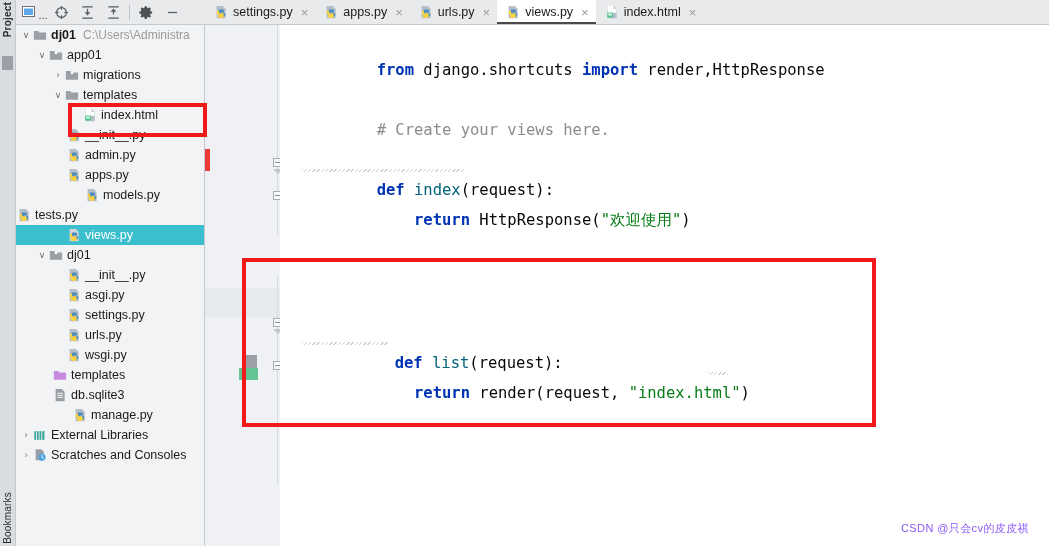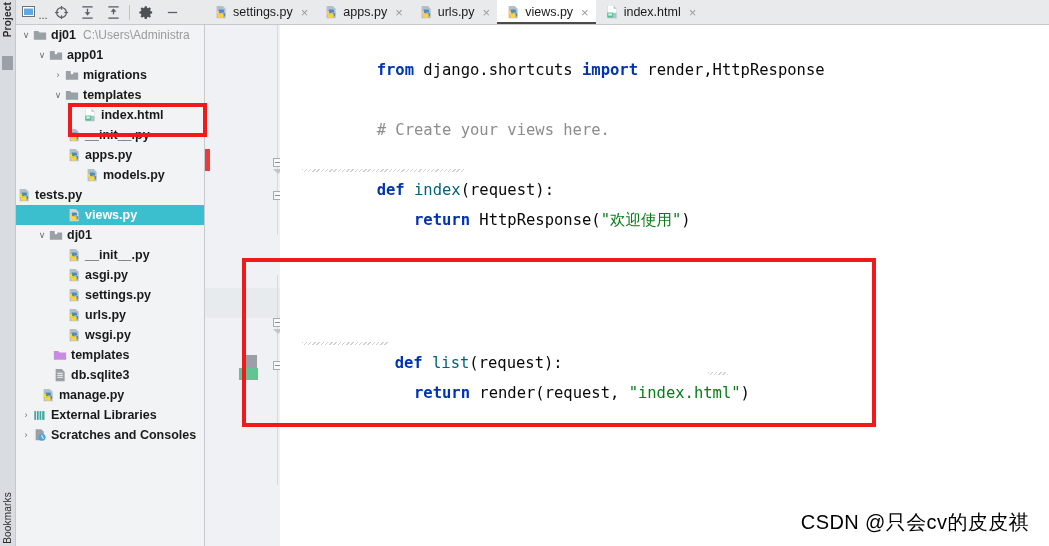--- a/index.html
+++ b/index.html
@@ -78,21 +78,21 @@
   .row {
     display: flex; align-items: center; height: 20px;
     white-space: nowrap; cursor: default; padding-right: 4px;
   }
   .row.sel { background: #3BBFCE; color: #FFFFFF; }
   .arrow {
     width: 12px; flex: 0 0 12px; display: flex; align-items: center;
     justify-content: center; color: #6E6E6E; font-size: 9px;
   }
   .ticon { width: 16px; flex: 0 0 16px; display: flex; align-items: center; justify-content: center; }
-  .tlabel { margin-left: 3px; font-weight: bold; }
+  .tlabel { margin-left: 3px; }
   .tlabel.bold { font-weight: bold; }
   .tpath { margin-left: 7px; color: #9A9A9A; font-size: 12px; }
 
   
   .editor {
     position: absolute; left: 205px; top: 25px; width: 844px; height: 521px;
     background: #FFFFFF;
   }
   .gutter {
     position: absolute; left: 0; top: 0; width: 75px; height: 521px;
@@ -147,21 +147,21 @@
   .graymark { position: absolute; background: #9AA0A6; }
 
   
   .redbox {
     position: absolute; border: 4px solid #F01A1A; pointer-events: none;
   }
 
   
   .watermark {
     position: absolute; right: 20px; bottom: 10px;
-    font-size: 20px; color: #000000; letter-spacing: .4px;
+    font-size: 11px; color: #8b5cf6; letter-spacing: .4px;
     white-space: nowrap;
   }
 
   
   .squig {
     position: absolute; height: 3px;
     background-image: repeating-linear-gradient(135deg, #C8C8C8 0 1px, transparent 1px 3px);
     opacity: .85;
   }
   .scrollbar-top {
@@ -342,20 +342,30 @@
       <span class="ticon">
         <svg width="14" height="14" viewBox="0 0 16 16">
           <path fill="#B4BEC8" d="M3 1h7l3.3 3.3V15H3z"></path>
           <path fill="#4B8BBE" d="M6.6 5.2h3.1c1 0 1.8.8 1.8 1.8v1.6H8.2v.7h4.6v2.2c0 1-.8 1.8-1.8 1.8h-.8V11.6c0-.7-.6-1.3-1.3-1.3H6.6c-.9 0-1.6-.7-1.6-1.6V7c0-1 .7-1.8 1.6-1.8z"></path>
           <path fill="#FFD43B" d="M9.4 14.6H6.3c-1 0-1.8-.8-1.8-1.8v-1.6h3.3v-.7H3.2V8.3c0-1 .8-1.8 1.8-1.8h.8v1.7c0 .7.6 1.3 1.3 1.3h2.3c.9 0 1.6.7 1.6 1.6v1.7c0 1-.7 1.8-1.6 1.8z"></path>
         </svg>
       </span>
       <span class="tlabel">__init__.py</span>
     </div>
 
+    <div class="row" style="padding-left:50px">
+      <span class="ticon">
+        <svg width="14" height="14" viewBox="0 0 16 16">
+          <path fill="#B4BEC8" d="M3 1h7l3.3 3.3V15H3z"></path>
+          <path fill="#4B8BBE" d="M6.6 5.2h3.1c1 0 1.8.8 1.8 1.8v1.6H8.2v.7h4.6v2.2c0 1-.8 1.8-1.8 1.8h-.8V11.6c0-.7-.6-1.3-1.3-1.3H6.6c-.9 0-1.6-.7-1.6-1.6V7c0-1 .7-1.8 1.6-1.8z"></path>
+          <path fill="#FFD43B" d="M9.4 14.6H6.3c-1 0-1.8-.8-1.8-1.8v-1.6h3.3v-.7H3.2V8.3c0-1 .8-1.8 1.8-1.8h.8v1.7c0 .7.6 1.3 1.3 1.3h2.3c.9 0 1.6.7 1.6 1.6v1.7c0 1-.7 1.8-1.6 1.8z"></path>
+        </svg>
+      </span>
+      <span class="tlabel">admin.py</span>
+    </div>
 
     <div class="row" style="padding-left:50px">
       <span class="ticon">
         <svg width="14" height="14" viewBox="0 0 16 16">
           <path fill="#B4BEC8" d="M3 1h7l3.3 3.3V15H3z"></path>
           <path fill="#4B8BBE" d="M6.6 5.2h3.1c1 0 1.8.8 1.8 1.8v1.6H8.2v.7h4.6v2.2c0 1-.8 1.8-1.8 1.8h-.8V11.6c0-.7-.6-1.3-1.3-1.3H6.6c-.9 0-1.6-.7-1.6-1.6V7c0-1 .7-1.8 1.6-1.8z"></path>
           <path fill="#FFD43B" d="M9.4 14.6H6.3c-1 0-1.8-.8-1.8-1.8v-1.6h3.3v-.7H3.2V8.3c0-1 .8-1.8 1.8-1.8h.8v1.7c0 .7.6 1.3 1.3 1.3h2.3c.9 0 1.6.7 1.6 1.6v1.7c0 1-.7 1.8-1.6 1.8z"></path>
         </svg>
       </span>
       <span class="tlabel">apps.py</span>
@@ -474,21 +484,21 @@
         <svg width="14" height="14" viewBox="0 0 16 16">
           <path fill="#9AA0A6" d="M3 1h7l3.3 3.3V15H3z"></path>
           <rect x="5" y="5.5" width="6.3" height="1" fill="#FFFFFF"></rect>
           <rect x="5" y="7.8" width="6.3" height="1" fill="#FFFFFF"></rect>
           <rect x="5" y="10.1" width="6.3" height="1" fill="#FFFFFF"></rect>
         </svg>
       </span>
       <span class="tlabel">db.sqlite3</span>
     </div>
 
-    <div class="row" style="padding-left:24px">
+    <div class="row" style="padding-left:56px">
       <span class="ticon">
         <svg width="14" height="14" viewBox="0 0 16 16">
           <path fill="#B4BEC8" d="M3 1h7l3.3 3.3V15H3z"></path>
           <path fill="#4B8BBE" d="M6.6 5.2h3.1c1 0 1.8.8 1.8 1.8v1.6H8.2v.7h4.6v2.2c0 1-.8 1.8-1.8 1.8h-.8V11.6c0-.7-.6-1.3-1.3-1.3H6.6c-.9 0-1.6-.7-1.6-1.6V7c0-1 .7-1.8 1.6-1.8z"></path>
           <path fill="#FFD43B" d="M9.4 14.6H6.3c-1 0-1.8-.8-1.8-1.8v-1.6h3.3v-.7H3.2V8.3c0-1 .8-1.8 1.8-1.8h.8v1.7c0 .7.6 1.3 1.3 1.3h2.3c.9 0 1.6.7 1.6 1.6v1.7c0 1-.7 1.8-1.6 1.8z"></path>
         </svg>
       </span>
       <span class="tlabel">manage.py</span>
     </div>
 

